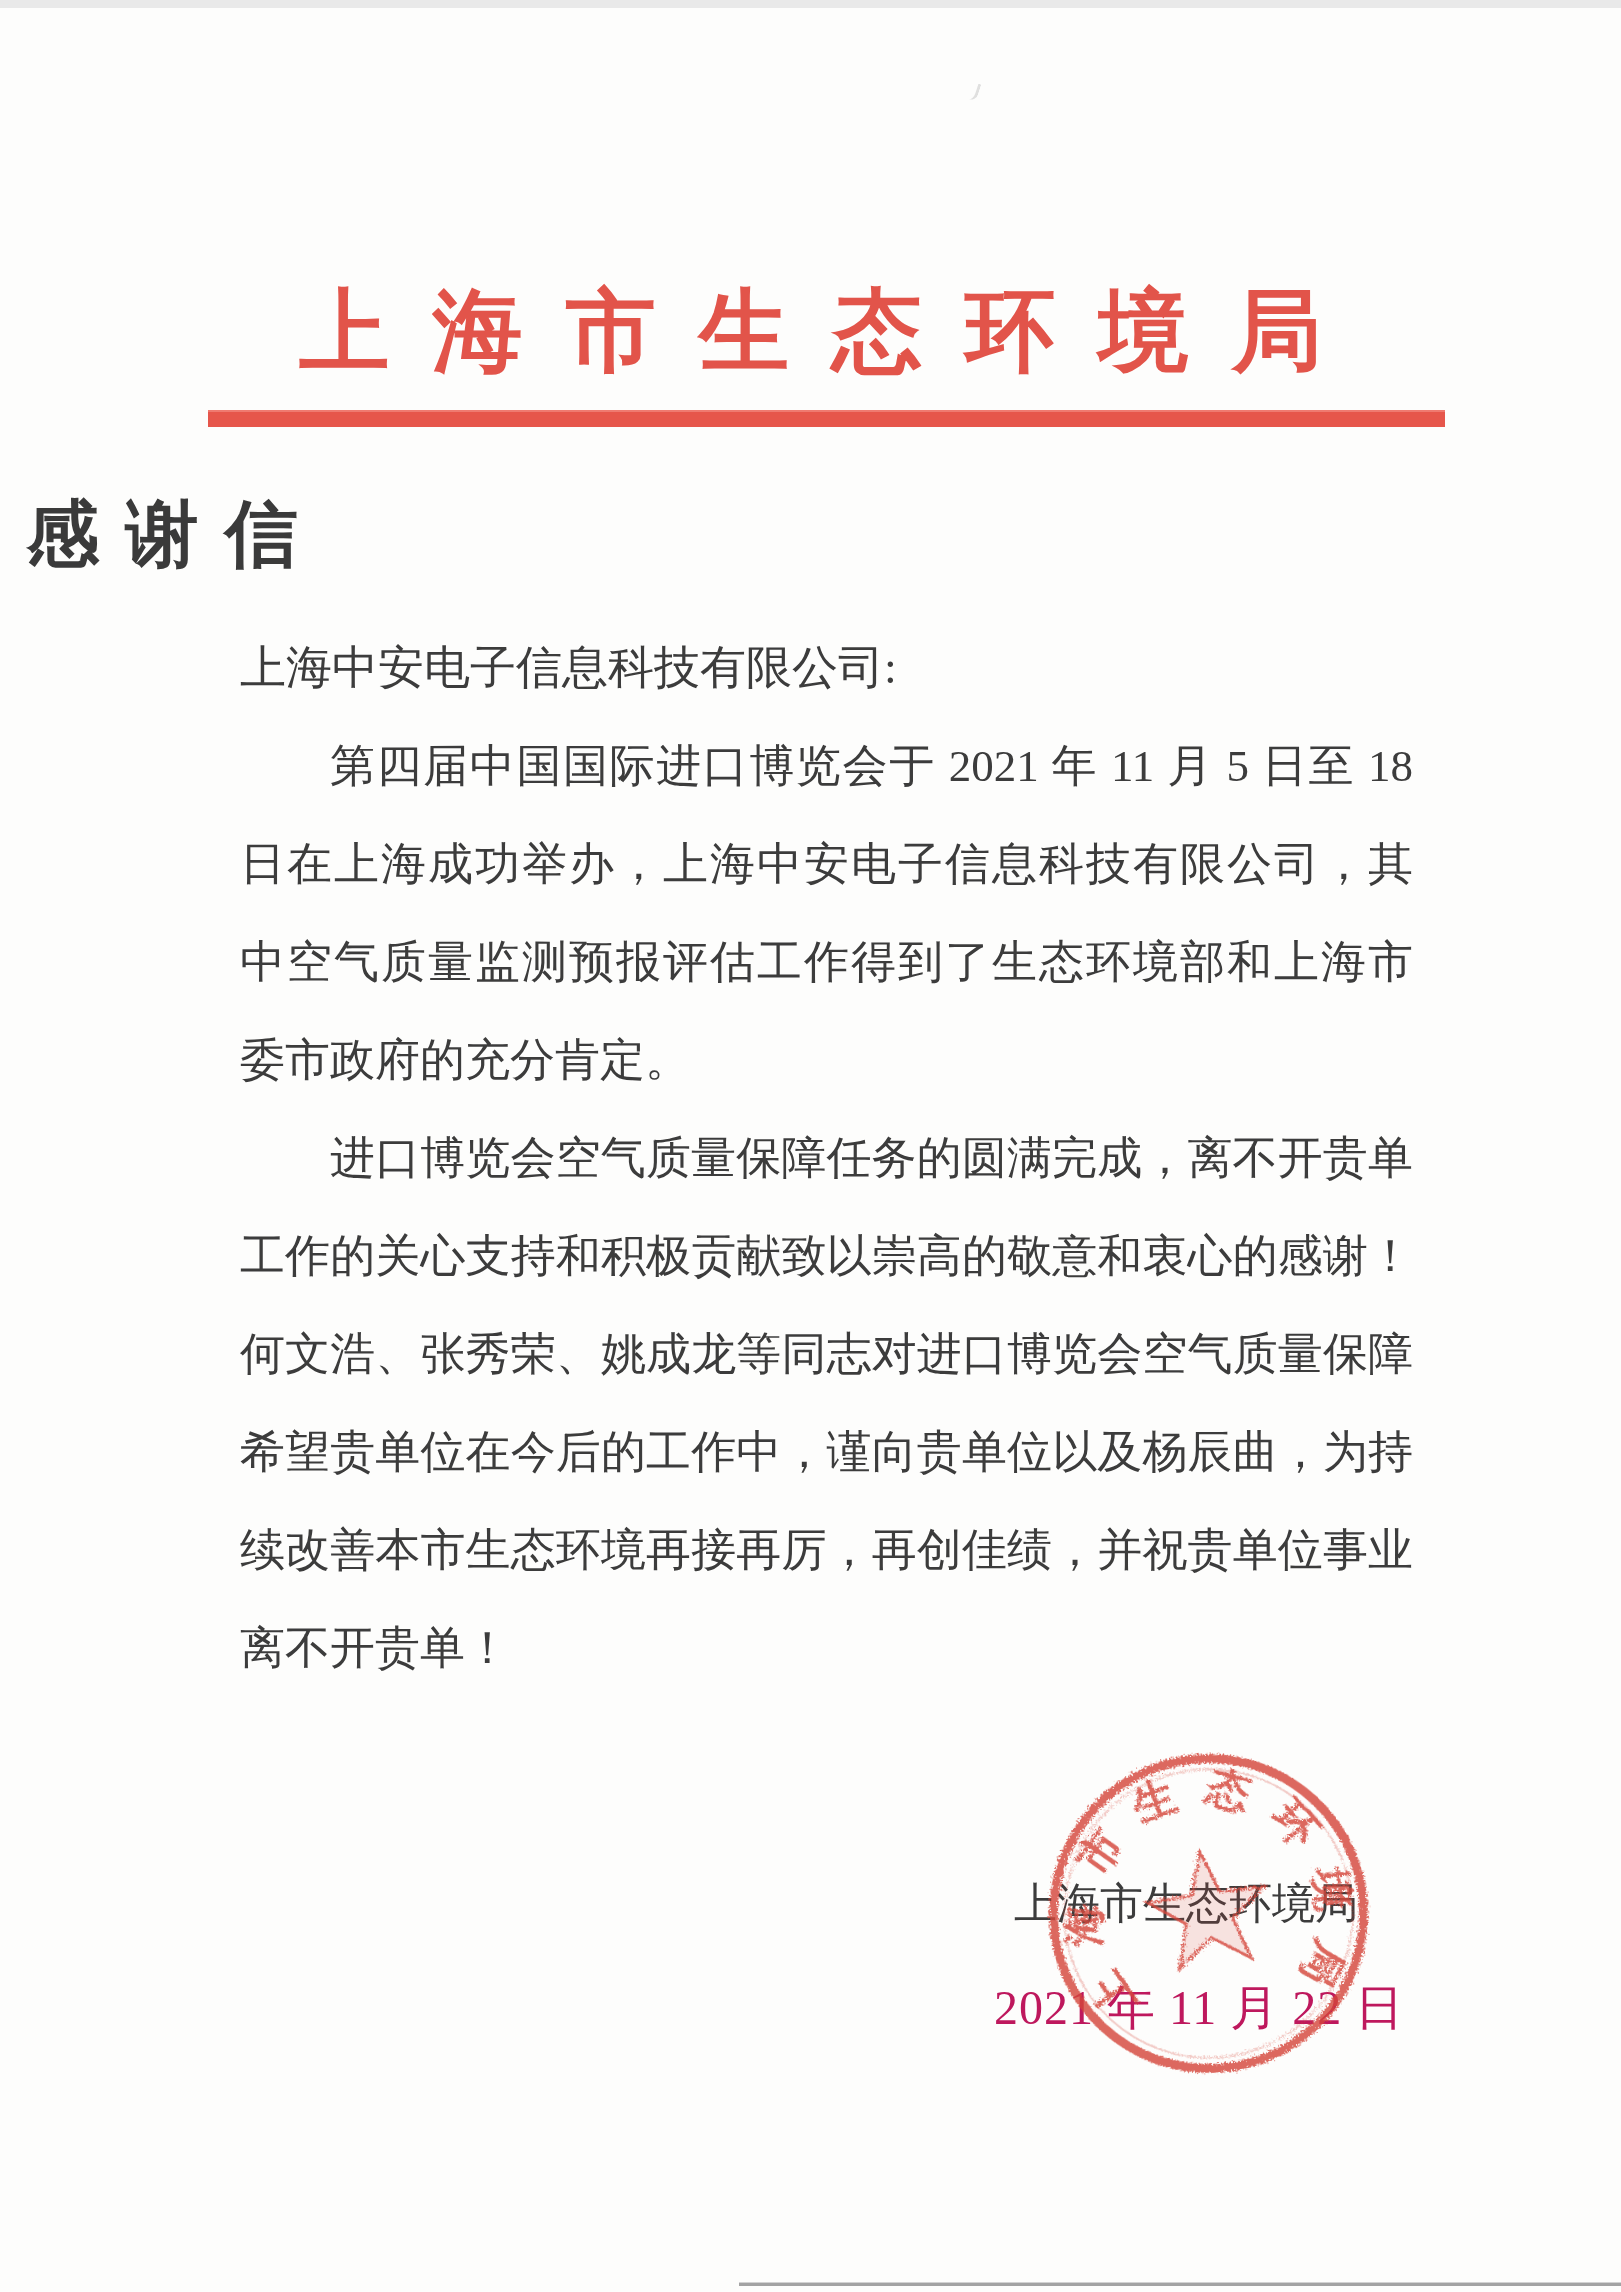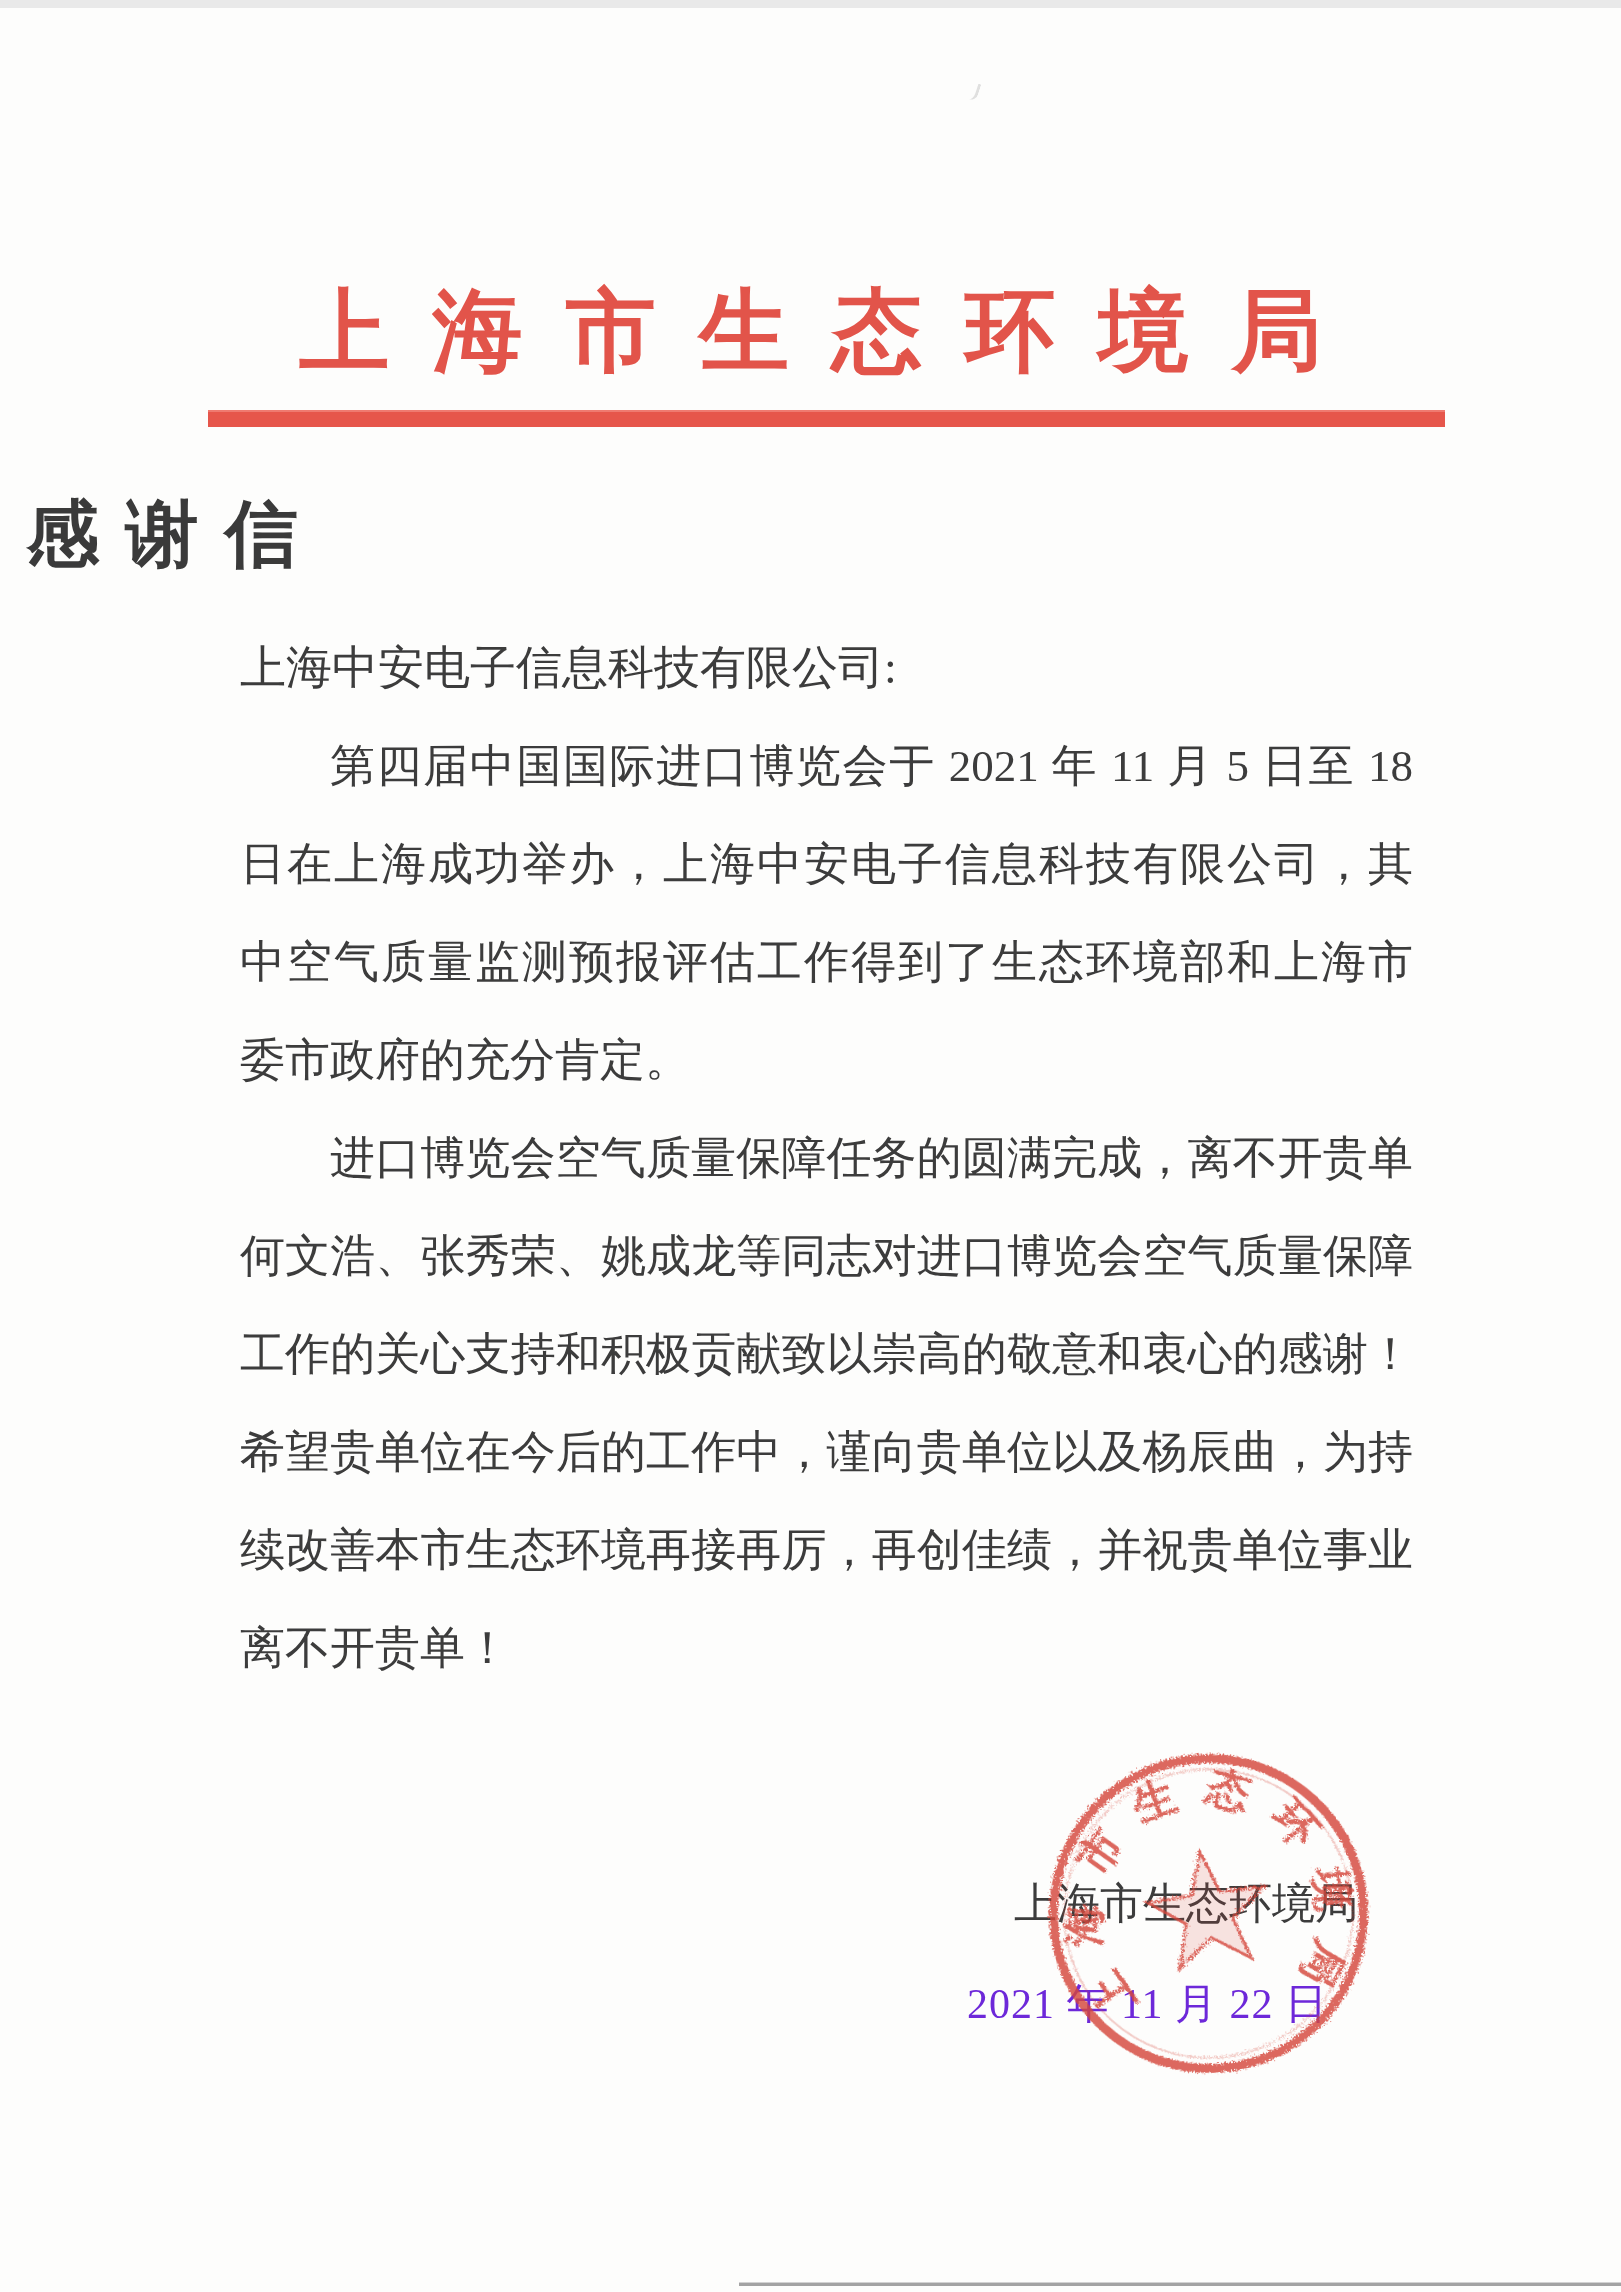--- a/index.html
+++ b/index.html
@@ -47,22 +47,22 @@
   }
   .line.salutation{font-size:46px;text-align-last:left;}
   .line.no-fill{text-align-last:left;}
   .line.indent{text-indent:90px;}
   
   .signature{
     position:absolute;top:1867px;left:1014px;
     font-size:43px;color:#3c3c3c;white-space:nowrap;
   }
   .dateline{
-    position:absolute;top:1968px;left:967px;
-    font-size:42px;color:#6d28d9;white-space:nowrap;letter-spacing:1px;
+    position:absolute;top:1968px;left:994px;
+    font-size:48px;color:#be185d;white-space:nowrap;letter-spacing:1px;
   }
   
   .seal{
     position:absolute;top:1724px;left:1027px;
     width:363px;height:363px;
     opacity:0.9;
     pointer-events:none;
   }
   
   .artifact-top{
@@ -90,22 +90,22 @@
 
   <div class="letter-title">感谢信</div>
 
   <div class="body-block">
     <div class="line salutation">上海中安电子信息科技有限公司:</div>
     <div class="line indent">第四届中国国际进口博览会于 2021 年 11 月 5 日至 18</div>
     <div class="line">日在上海成功举办，上海中安电子信息科技有限公司，其</div>
     <div class="line">中空气质量监测预报评估工作得到了生态环境部和上海市</div>
     <div class="line no-fill">委市政府的充分肯定。</div>
     <div class="line indent">进口博览会空气质量保障任务的圆满完成，离不开贵单</div>
+    <div class="line">工作的关心支持和积极贡献致以崇高的敬意和衷心的感谢！</div>
     <div class="line">何文浩、张秀荣、姚成龙等同志对进口博览会空气质量保障</div>
-    <div class="line">工作的关心支持和积极贡献致以崇高的敬意和衷心的感谢！</div>
     <div class="line">希望贵单位在今后的工作中，谨向贵单位以及杨辰曲，为持</div>
     <div class="line">续改善本市生态环境再接再厉，再创佳绩，并祝贵单位事业</div>
     <div class="line no-fill">离不开贵单！</div>
   </div>
 
   <div class="signature">上海市生态环境局</div>
   <div class="dateline">2021 年 11 月 22 日</div>
 
   <svg class="seal" viewBox="0 0 370 370" xmlns="http://www.w3.org/2000/svg">
     <defs>

